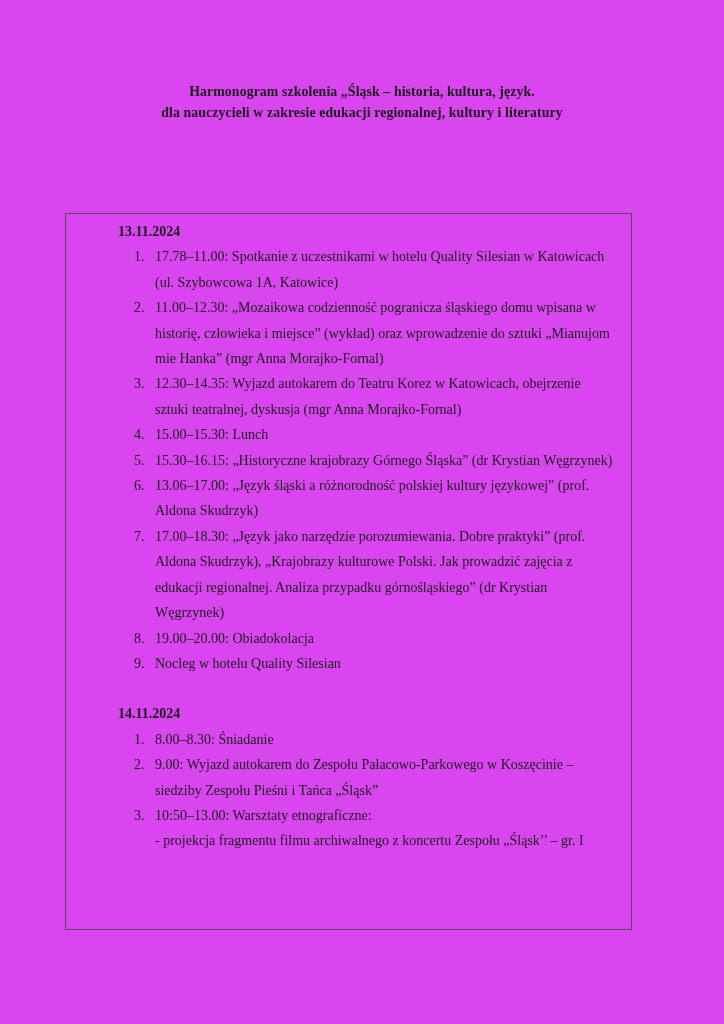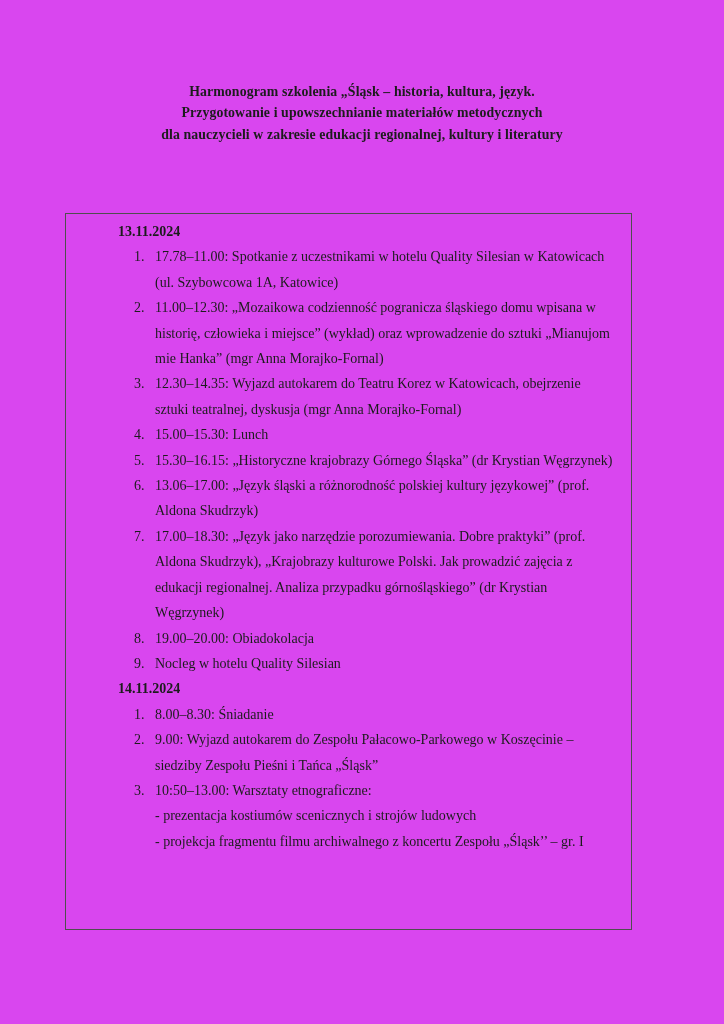--- a/index.html
+++ b/index.html
@@ -41,20 +41,21 @@
     padding-left: 42px;
   }
   .box-inner {
     padding: 5px 14px 0 0;
   }
   .day-date {
     font-weight: bold;
     padding-left: 10px;
   }
   .day-section.second {
+    margin-top: 25px;
   }
   .item {
     position: relative;
     padding-left: 47px;
   }
   .item .num {
     position: absolute;
     left: 26px;
     top: 0;
     width: 20px;
@@ -66,21 +67,20 @@
     padding-left: 40px;
   }
 </style>
 </head>
 <body>
 
 <div class="page">
 
   <div class="title-block">
     <div>Harmonogram szkolenia „Śląsk – historia, kultura, język.</div>
-    <div>Przygotowanie i upowszechnianie materiałów metodycznych</div>
     <div>dla nauczycieli w zakresie edukacji regionalnej, kultury i literatury</div>
   </div>
 
   <div class="schedule-box">
     <div class="box-inner">
 
       <div class="day-section">
         <div class="day-date">13.11.2024</div>
         <div class="item">
           <span class="num">1.</span>
@@ -127,20 +127,19 @@
           <span>8.00–8.30: Śniadanie</span>
         </div>
         <div class="item">
           <span class="num">2.</span>
           <span>9.00: Wyjazd autokarem do Zespołu Pałacowo-Parkowego w Koszęcinie – siedziby Zespołu Pieśni i Tańca „Śląsk”</span>
         </div>
         <div class="item">
           <span class="num">3.</span>
           <span>10:50–13.00: Warsztaty etnograficzne:</span>
         </div>
-        <div class="sub-line">- prezentacja kostiumów scenicznych i strojów ludowych</div>
         <div class="sub-line">- projekcja fragmentu filmu archiwalnego z koncertu Zespołu „Śląsk’’ – gr. I</div>
       </div>
 
     </div>
   </div>
 
 </div>
 
 </body></html>

